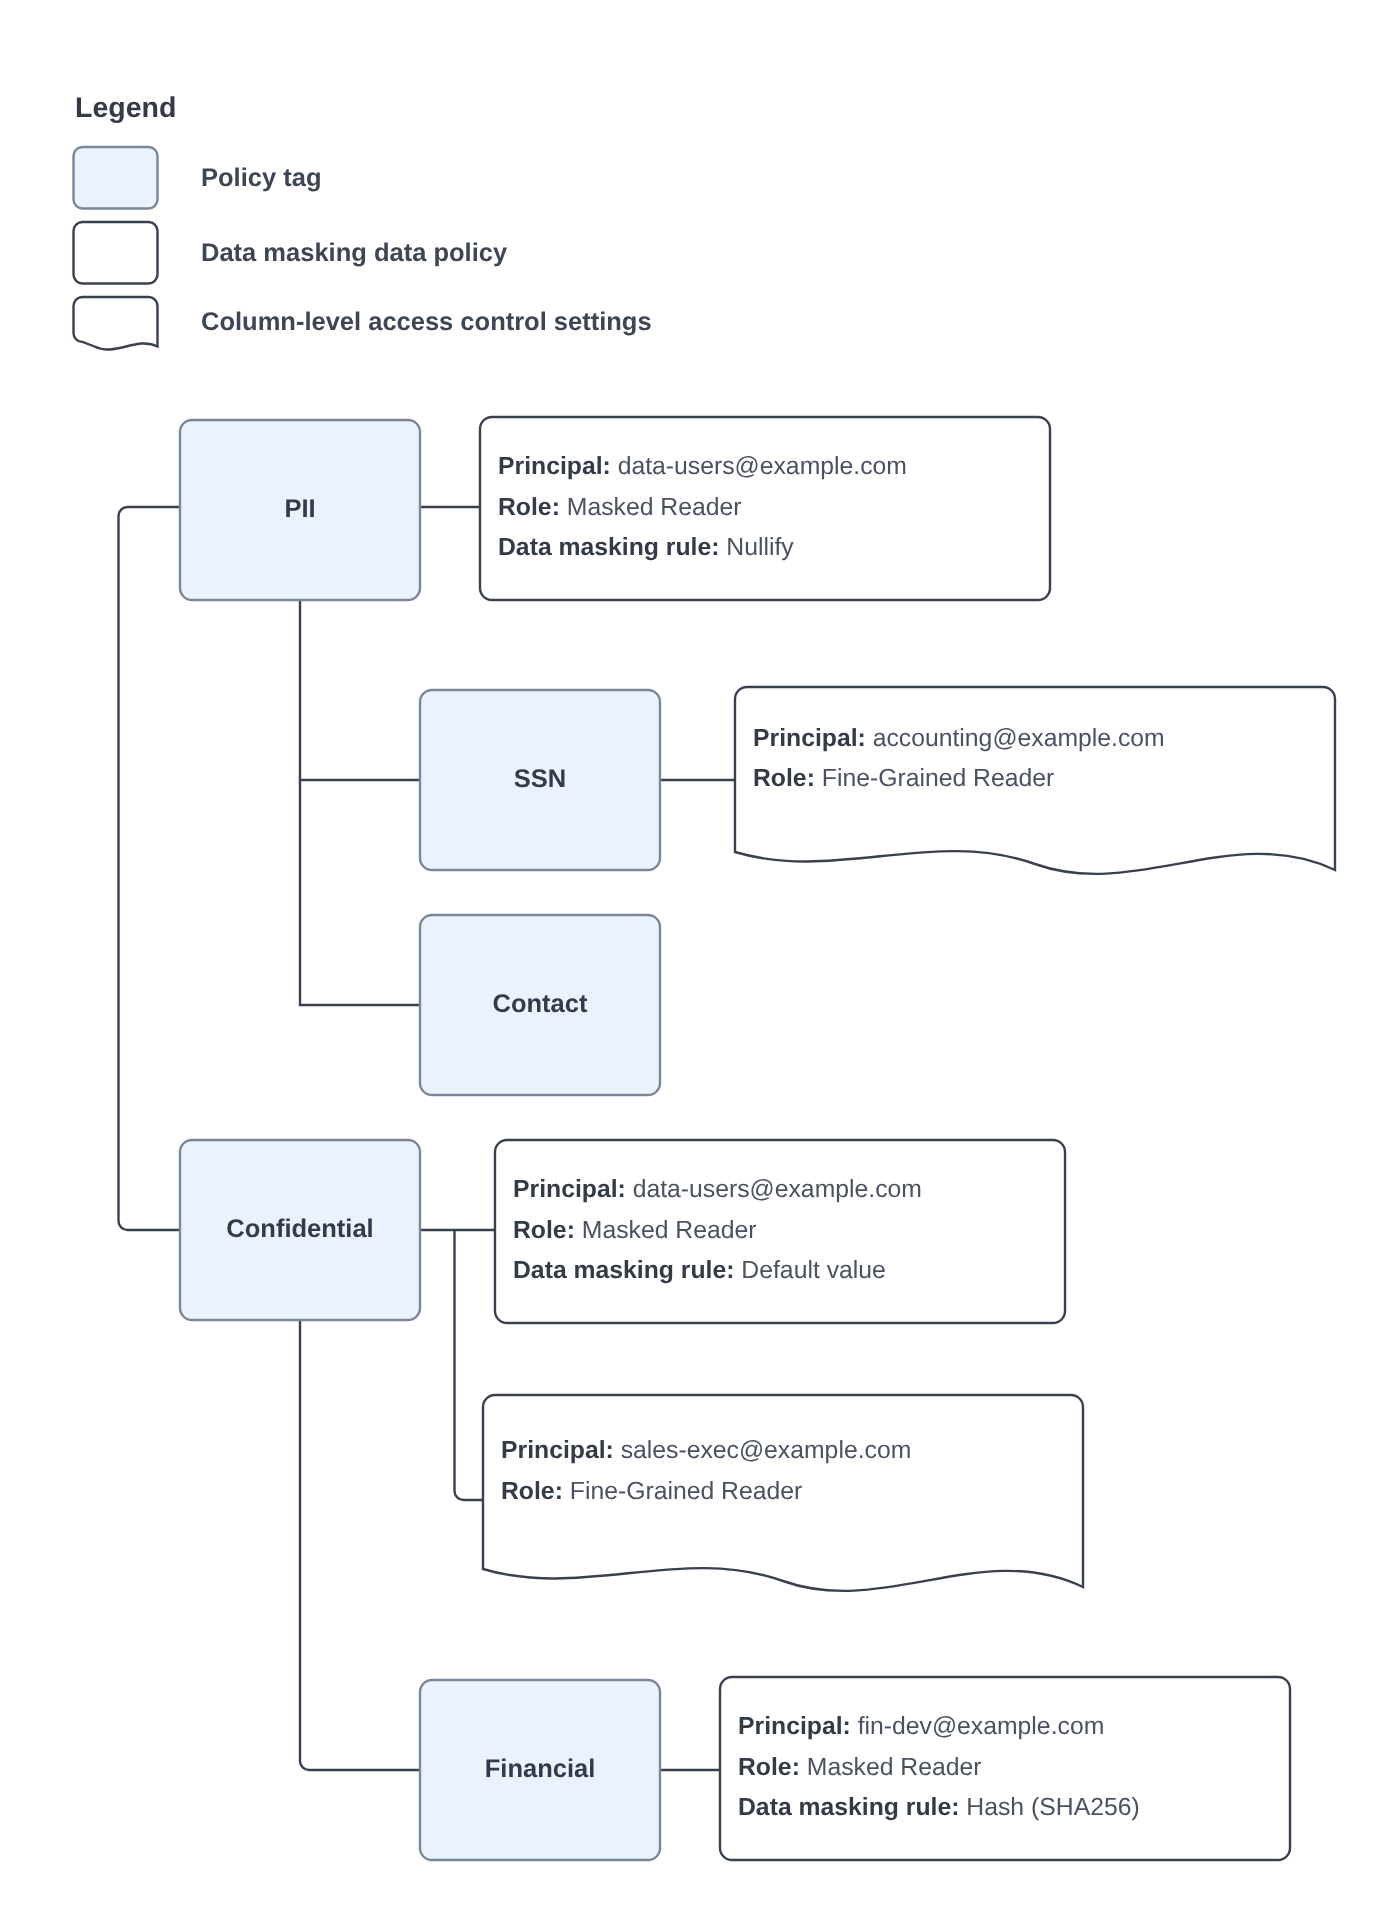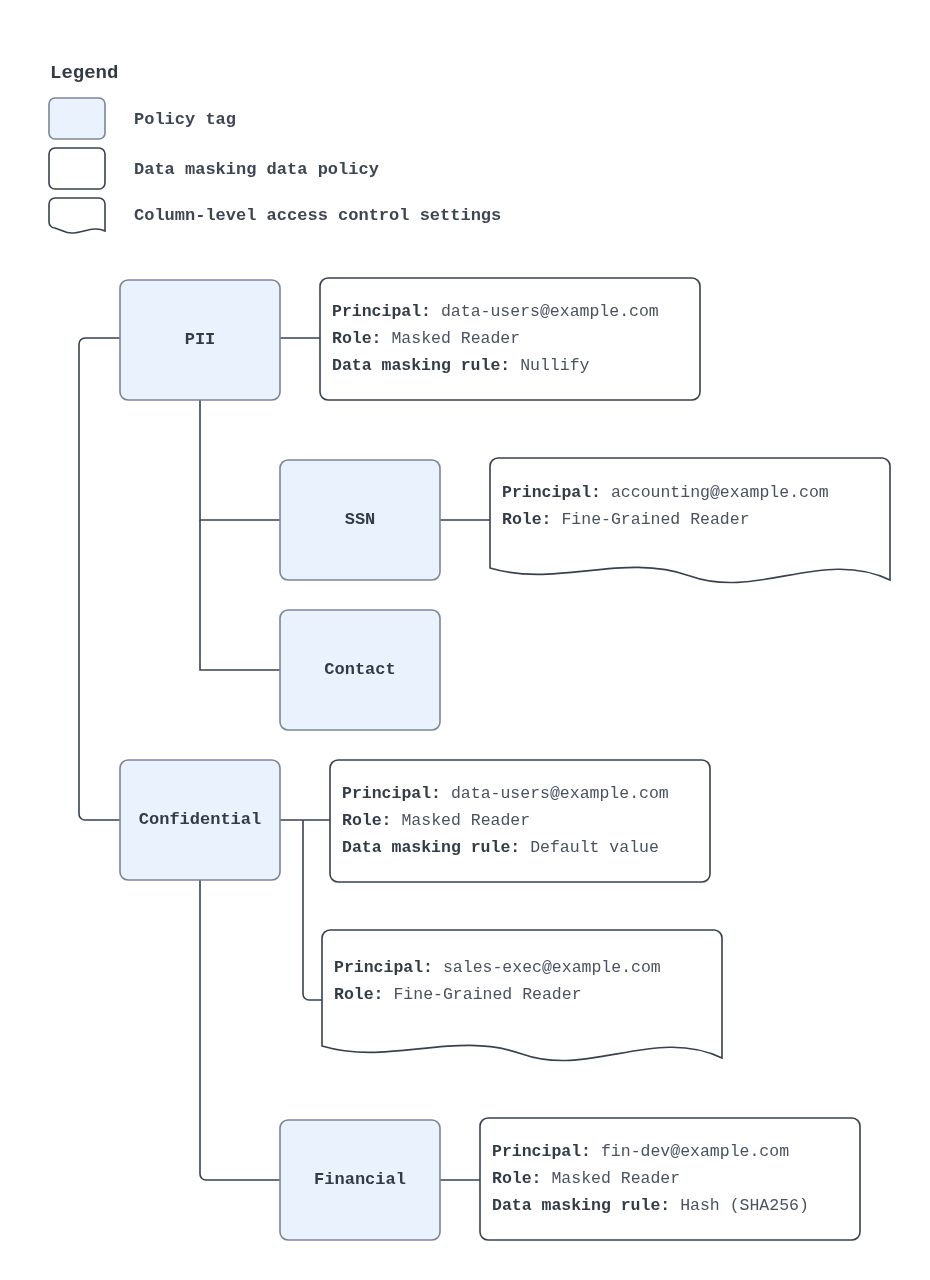--- a/index.html
+++ b/index.html
@@ -15,21 +15,20 @@
     color: #333b47;
     position: relative;
     overflow: hidden;
   }
   #diagram-root {
     position: absolute;
     left: 0;
     top: 0;
     width: 738px;
     height: 1280px;
-    font-family: Liberation Mono, monospace;
   }
   svg.canvas {
     position: absolute;
     left: 0;
     top: 0;
     width: 930px;
     height: 1280px;
     display: block;
   }
   .legend-title {

